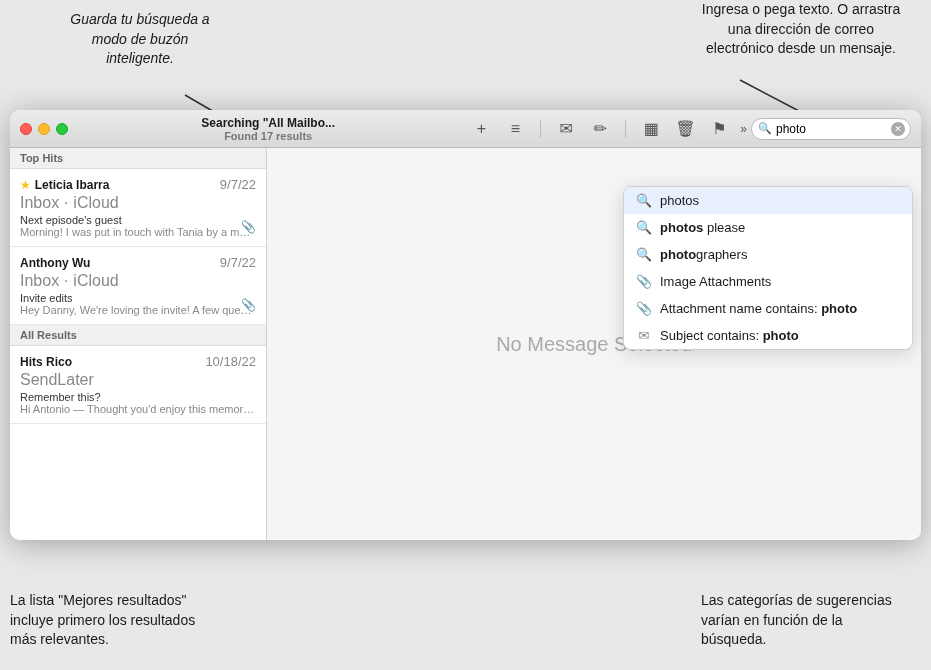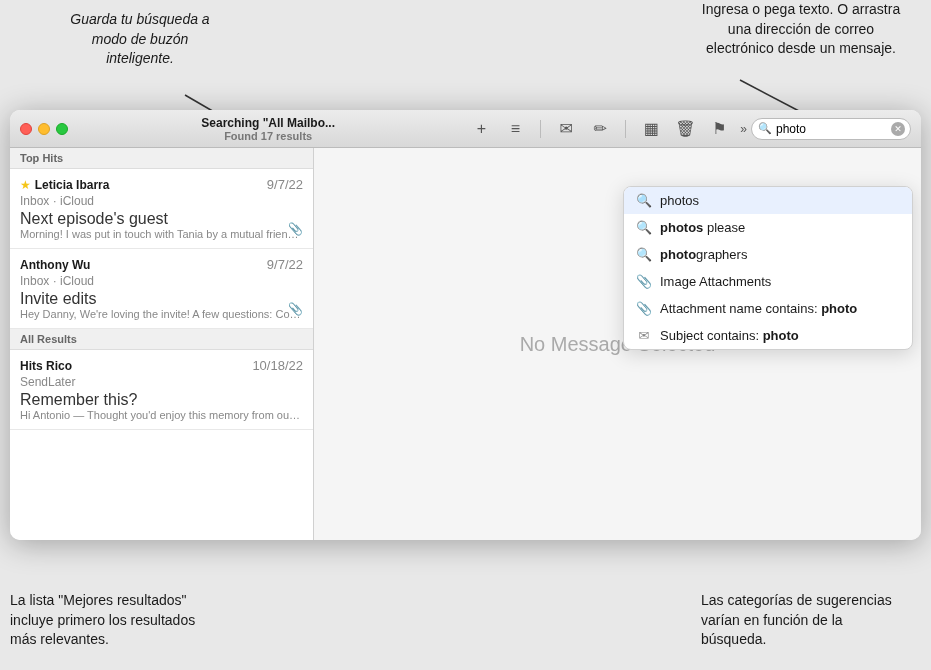--- a/index.html
+++ b/index.html
@@ -171,21 +171,21 @@
 
     
     .main-content {
       display: flex;
       flex: 1;
       overflow: hidden;
     }
 
     
     .message-list {
-      width: 304px;
+      width: 257px;
       background: #fff;
       border-right: 1px solid #d0d0d0;
       overflow-y: auto;
       flex-shrink: 0;
     }
 
     .section-header {
       padding: 4px 10px;
       font-size: 11px;
       font-weight: 600;
@@ -210,25 +210,25 @@
     .msg-sender {
       font-size: 12px;
       font-weight: 600;
       color: #1a1a1a;
     }
     .msg-date {
       font-size: 13px;
       color: #888;
     }
     .msg-mailbox {
-      font-size: 12px;
+      font-size: 16px;
       color: #888;
     }
     .msg-subject {
-      font-size: 16px;
+      font-size: 11px;
       font-weight: 500;
       color: #333;
     }
     .msg-preview {
       font-size: 11px;
       color: #888;
       white-space: nowrap;
       overflow: hidden;
       text-overflow: ellipsis;
     }

